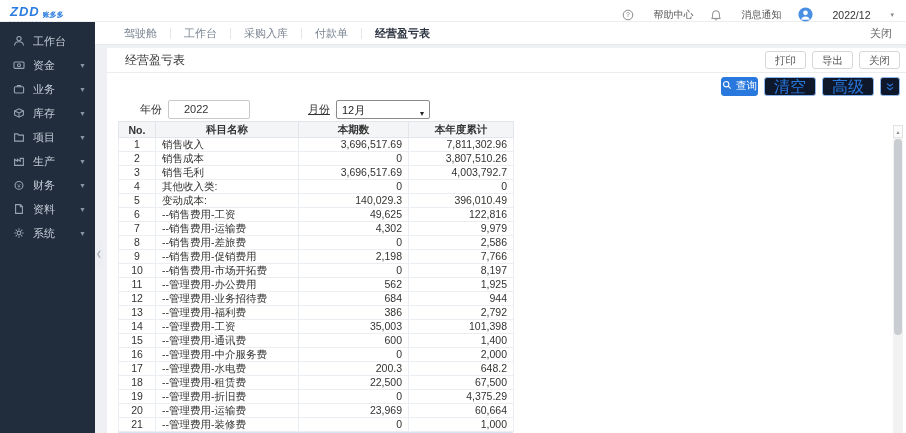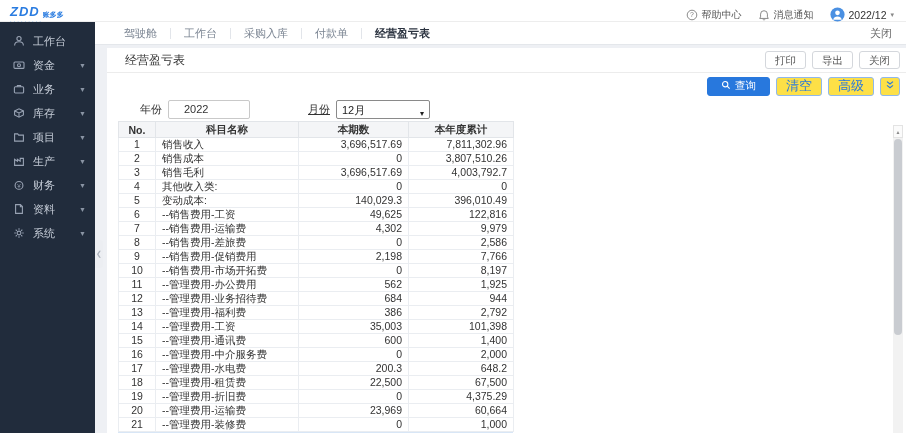--- a/index.html
+++ b/index.html
@@ -10,21 +10,21 @@
   
   .topbar { position:absolute; left:0; top:0; width:906px; height:22px; background:#fff;
             display:flex; align-items:center; justify-content:space-between; padding:8px 12px 0 10px;
             border-bottom:1px solid #ededed; z-index:5; }
   .logo { display:flex; flex-direction:column; line-height:1; }
   .logo-top { display:flex; align-items:flex-end; gap:3px; }
   .logo-mark { color:#2a7ce0; font-weight:900; font-size:13px; letter-spacing:1px; font-style:italic; }
   .logo-name { color:#2a7ce0; font-size:7px; font-weight:bold; }
   .logo-dots { color:#2a7ce0; font-size:5px; letter-spacing:2px; margin-top:1px; }
   .topbar-right { display:flex; align-items:center; gap:16px; font-size:10px; color:#555; }
-  .tb-item { display:flex; align-items:center; gap:4px; cursor:pointer; }
+  .tb-item { display:flex; align-items:center; gap:20px; cursor:pointer; }
   .tb-item svg { display:block; }
   .period { font-size:10.5px; color:#333; }
   .caret { font-size:7px; color:#888; }
 
   
   .sidebar { position:absolute; left:0; top:22px; width:95px; height:411px; background:#212c3c; padding-top:7px; z-index:4; }
   .side-item { height:24px; display:flex; align-items:center; padding:0 9px 0 13px; gap:8px;
                color:#c6cdd8; font-size:11px; cursor:pointer; }
   .side-item svg { flex:0 0 12px; display:block; }
   .side-caret { margin-left:auto; font-size:7px; color:#8a94a4; }
@@ -44,23 +44,23 @@
   
   .content { position:absolute; left:95px; top:45px; width:811px; height:388px; background:#eef0f4; }
   .card { position:absolute; left:12px; top:3px; right:0; bottom:0; background:#fff; }
   .card-head { height:25px; display:flex; align-items:center; padding:0 6px 0 18px; border-bottom:1px solid #ececec; }
   .page-title { font-size:12px; color:#333; }
   .head-actions { margin-left:auto; display:flex; gap:6px; }
   .btn-plain { height:18px; padding:0 9px; border:1px solid #d4d7dc; border-radius:3px; background:#fff;
                font-size:10.5px; color:#555; line-height:16px; cursor:pointer; font-family:inherit; }
   .toolbar { display:flex; justify-content:flex-end; align-items:center; gap:6px; padding:4px 6px 0 0; height:22px; }
   .btn-primary { height:19px; background:#2878dd; color:#fff; border:1px solid #2878dd; border-radius:3px;
-                 font-size:10.5px; padding:0 13px; display:flex; align-items:center; gap:4px; cursor:pointer; font-family:inherit; }
-  .btn-outline { height:19px; border:1px solid #8fb8ec; color:#2878dd; background:#fde047; border-radius:3px;
-                 padding:0 9px; font-size:13px; line-height:17px; cursor:pointer; font-family:Liberation Mono, monospace; }
+                 font-size:10.5px; padding:0 0; display:flex; align-items:center; gap:4px; cursor:pointer; font-family:inherit; }
+  .btn-outline { height:19px; border:1px solid #8fb8ec; color:#2878dd; background:#0f172a; border-radius:3px;
+                 padding:0 9px; font-size:16px; line-height:17px; cursor:pointer; font-family:Liberation Serif, serif; }
   .btn-outline.icon-only { padding:0 4px; display:flex; align-items:center; }
   .filters { display:flex; align-items:center; padding:4px 0 0 33px; height:24px; font-size:11px; color:#333; }
   .filters label { margin-right:6px; }
   .year-input { width:82px; height:19px; border:1px solid #c9c9c9; border-radius:2px; padding:0 15px;
                 font-size:11px; color:#333; font-family:inherit; }
   .month-select { width:94px; height:19px; border:1px solid #8a8a8a; border-radius:2px; padding:0 5px;
                   font-size:11px; color:#222; display:flex; align-items:flex-end; justify-content:space-between;
                   margin-left:0; cursor:pointer; background:#fff; }
   .month-label { margin-left:58px;text-decoration:underline; }
   .sel-caret { font-size:8px; color:#222; }

